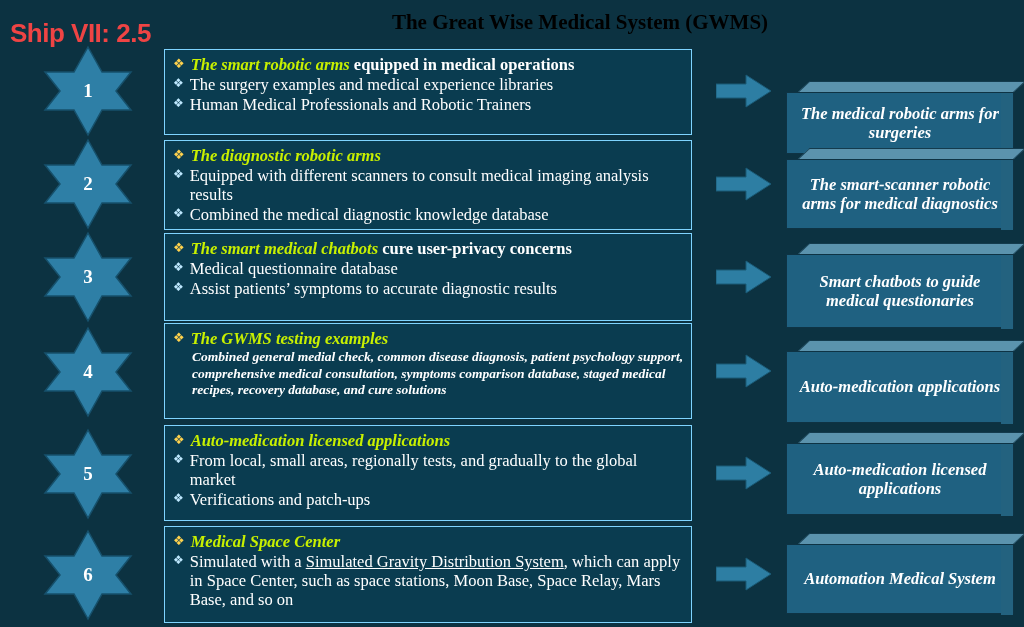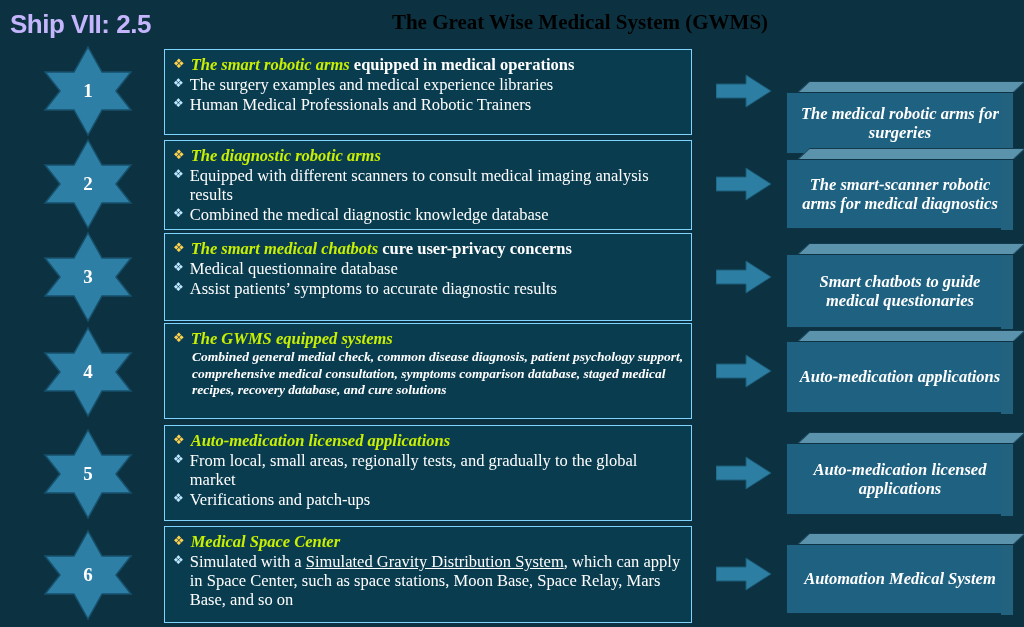--- a/index.html
+++ b/index.html
@@ -17,25 +17,25 @@
   }
   .slide {
     position: absolute;
     inset: 0;
     background: #0c3241;
   }
   
   .ship-label {
     position: absolute;
     left: 10px;
-    top: 9px;
+    top: 18px;
     font-family: "Liberation Sans", sans-serif;
     font-weight: bold;
     font-size: 26px;
-    color: #c4b5fd;
+    color: #ef4444;
     letter-spacing: -0.5px;
   }
   .main-title {
     position: absolute;
     left: 310px;
     top: 10px;
     width: 540px;
     text-align: center;
     font-family: "Liberation Serif", serif;
     font-weight: bold;
@@ -291,30 +291,30 @@
   <div class="row" style="top:322px;height:99px;">
     <div class="star-wrap" style="top:4px;">
       <svg class="star" viewBox="0 0 100 92">
         <polygon points="50,2 64,27 93,27 78,46 93,65 64,65 50,90 36,65 7,65 22,46 7,27 36,27" fill="#2e7fa6" stroke="#16506b" stroke-width="1.5"></polygon>
       </svg>
       <div class="star-num">4</div>
     </div>
     <div class="panel" style="top:1px;height:96px;">
       <div class="bullet-line">
         <span class="diamond">❖</span>
-        <span class="btext head">The GWMS equipped systems</span>
+        <span class="btext head">The GWMS testing examples</span>
       </div>
       <div class="bullet-line indent-sub">
         <span class="btext small-italic">Combined general medial check, common disease diagnosis, patient psychology support, comprehensive medical consultation, symptoms comparison database, staged medical recipes, recovery database, and cure solutions</span>
       </div>
     </div>
     <svg class="arrow" style="top:32px;" viewBox="0 0 56 34">
       <polygon points="0,10 30,10 30,1 55,17 30,33 30,24 0,24" fill="#2d7ea3" stroke="#1b5b77" stroke-width="1"></polygon>
     </svg>
-    <div class="rbox" style="top:8px;">
+    <div class="rbox" style="top:18px;">
       <div class="top"></div>
       <div class="face" style="height:72px;">
         <div class="side" style="height:72px;"></div>
         <span>Auto-medication applications</span>
       </div>
     </div>
   </div>
 
   <div class="row" style="top:424px;height:98px;">
     <div class="star-wrap" style="top:4px;">

